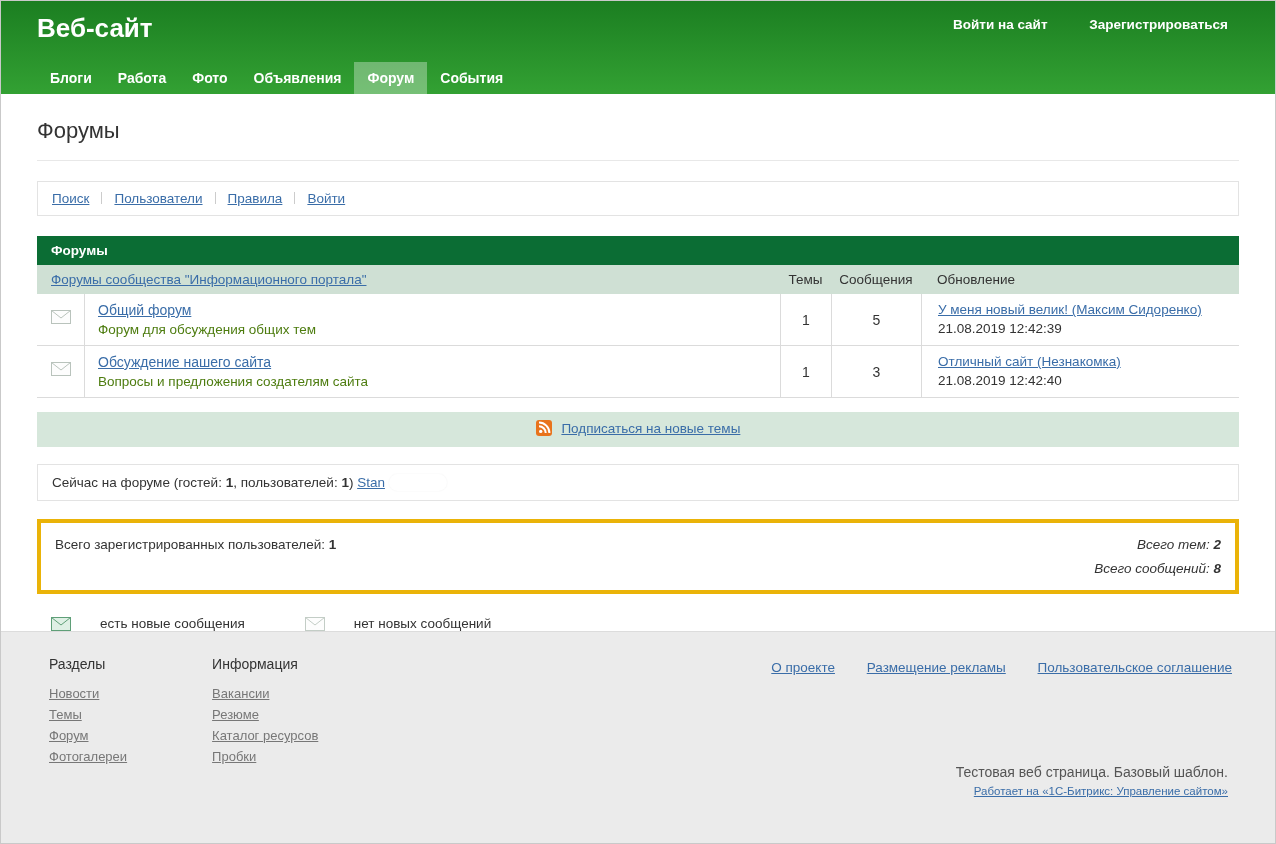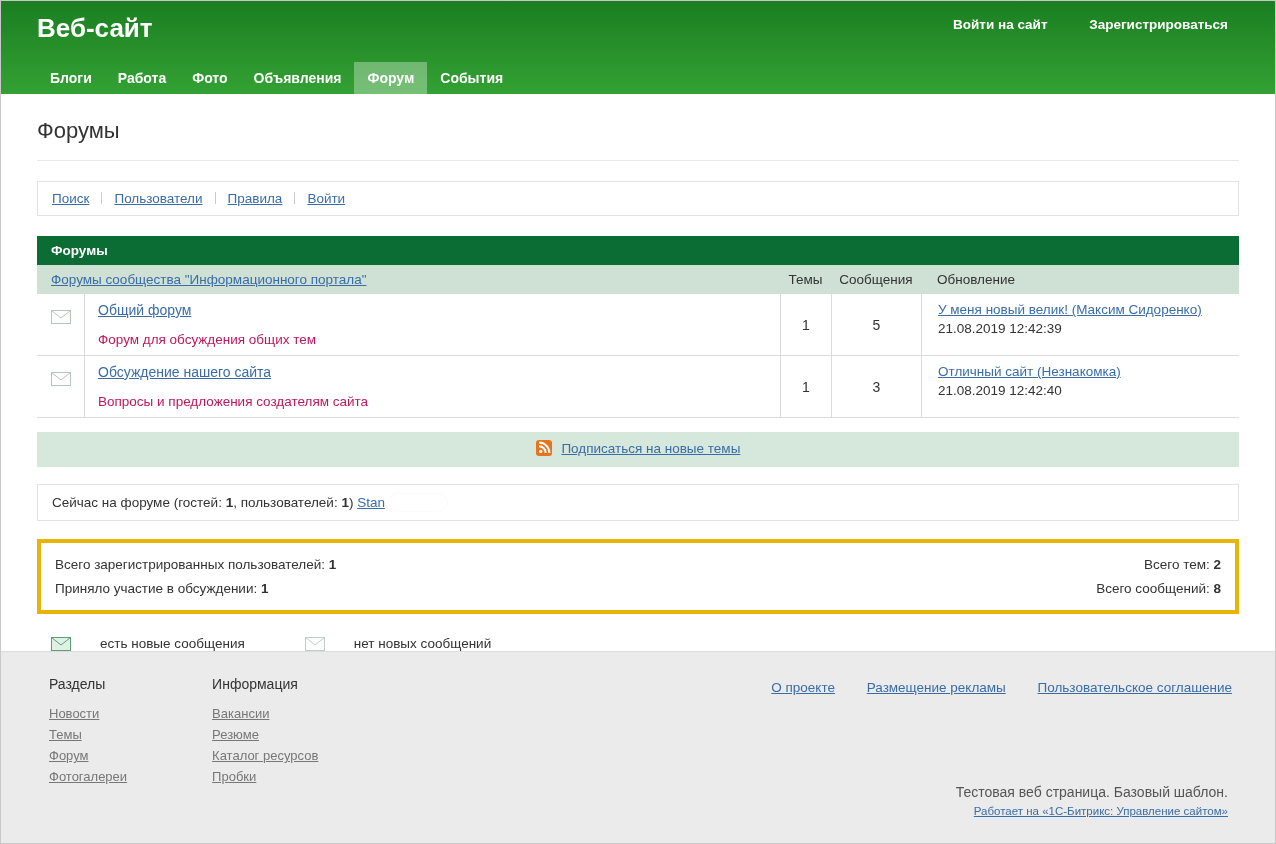--- a/index.html
+++ b/index.html
@@ -33,31 +33,31 @@
   .col-topics { flex: 0 0 51px; text-align: center; }
   .col-msgs { flex: 0 0 90px; text-align: center; }
   .col-upd { flex: 0 0 320px; padding-left: 16px; }
   .ft-row { display: flex; border-bottom: 1px solid #dbdbdb; background: #fff; align-items: stretch; }
   .ft-row .c-icon { flex: 0 0 48px; display: flex; align-items: flex-start; justify-content: center; padding-top: 16px; border-right: 1px solid #dbdbdb; }
   .ft-row .c-main { flex: 0 0 695px; padding: 8px 13px; }
   .ft-row .c-topics { flex: 0 0 51px; border-left: 1px solid #dbdbdb; display: flex; align-items: center; justify-content: center; font-size: 14px; }
   .ft-row .c-msgs { flex: 0 0 90px; border-left: 1px solid #dbdbdb; display: flex; align-items: center; justify-content: center; font-size: 14px; }
   .ft-row .c-upd { flex: 0 0 320px; border-left: 1px solid #dbdbdb; padding: 8px 16px; }
   .forum-title { font-size: 14px; }
-  .forum-desc { color: #be185d; font-size: 13.5px; margin-top: 14px; }
+  .forum-desc { color: #4d7c0f; font-size: 13.5px; margin-top: 4px; }
   .upd-date { margin-top: 4px; font-size: 13.5px; }
   .ft-rss { background: #d6e7db; margin-top: 14px; padding: 8px 0; text-align: center; }
   .ft-rss .rss-icon { vertical-align: -3px; margin-right: 6px; }
 
   .online-box { border: 1px solid #e3e3e3; margin-top: 17px; padding: 9px 14px; position: relative; }
   .redaction-blob { display: inline-block; width: 58px; height: 17px; background: #fff; border-radius: 9px; vertical-align: -4px; box-shadow: 0 0 2px rgba(0,0,0,0.06); }
 
   .stats-box { border: 4px solid #eab308; margin-top: 18px; padding: 10px 14px; display: flex; justify-content: space-between; }
   .stats-box .line { line-height: 1.75; }
-  .stats-right { text-align: right; }
+  .stats-right { text-align: right; font-style: italic; }
   b { font-weight: bold; }
 
   .legend { margin-top: 22px; display: flex; align-items: center; padding-left: 14px; }
   .legend .item { display: flex; align-items: center; margin-right: 60px; gap: 15px; }
   .legend .item svg { margin-right: 14px; }
 
   
   .site-footer { background: #ebebeb; border-top: 1px solid #dcdcdc; height: 243px; flex-shrink: 0; position: relative; padding: 24px 47px 0 48px; }
   .footer-cols { display: flex; }
   .f-col { margin-right: 50px; }
@@ -163,21 +163,20 @@
       </div>
     </div>
 
     <div class="online-box">
       <span><span>Сейчас на форуме (гостей: </span><b>1</b><span>, пользователей: </span><b>1</b><span>) </span></span><a class="lnk">Stan</a> <span class="redaction-blob"></span>
     </div>
 
     <div class="stats-box">
       <div class="stats-left">
         <div class="line"><span>Всего зарегистрированных пользователей: </span><b>1</b></div>
-        <div class="line"><span>Приняло участие в обсуждении: </span><b>1</b></div>
       </div>
       <div class="stats-right">
         <div class="line"><span>Всего тем: </span><b>2</b></div>
         <div class="line"><span>Всего сообщений: </span><b>8</b></div>
       </div>
     </div>
 
     <div class="legend">
       <div class="item">
         <svg width="20" height="14" viewBox="0 0 20 14">

